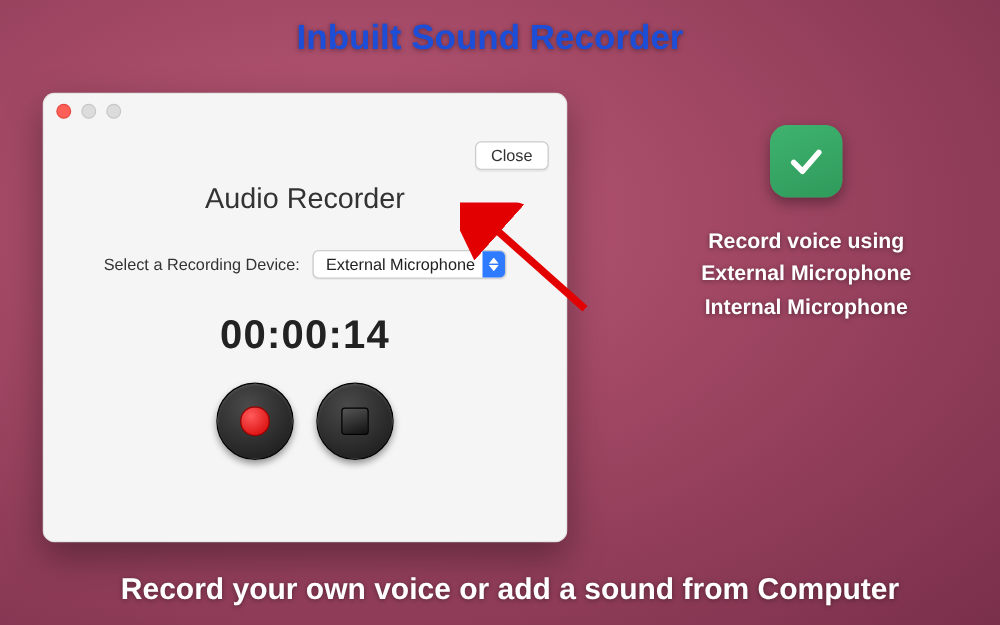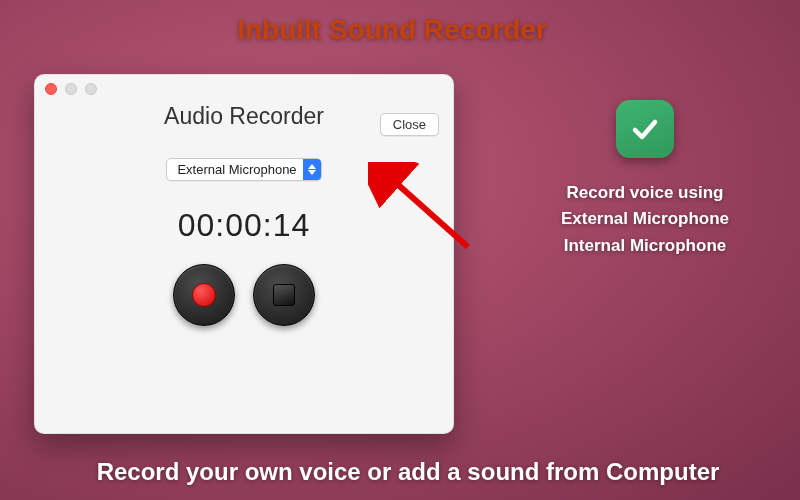--- a/index.html
+++ b/index.html
@@ -7,21 +7,21 @@
   body {
     font-family: -apple-system, "Helvetica Neue", Arial, sans-serif;
     background: radial-gradient(ellipse at 35% 35%, #b85a78 0%, #a24865 40%, #7a2f4a 100%);
     position: relative;
   }
   .headline {
     position: absolute;
     top: 14px;
     left: 0; right: 16px;
     text-align: center;
-    color: #c2410c;
+    color: #1d4ed8;
     font-size: 28px;
     font-weight: 600;
     text-shadow: 0 1px 4px rgba(0,0,0,0.4);
   }
   .footline {
     position: absolute;
     bottom: 14px;
     left: 0; right: 0;
     text-align: center;
     color: #fff;
@@ -86,20 +86,21 @@
     padding: 3px 12px;
     font-size: 13px;
     color: #333;
     box-shadow: 0 1px 1px rgba(0,0,0,0.06);
     cursor: pointer;
   }
   .win-title {
     text-align: center;
     font-size: 23px;
     color: #333;
+    margin-top: 42px;
     font-weight: 400;
   }
   .device-row {
     display: flex;
     align-items: center;
     justify-content: center;
     gap: 10px;
     margin-top: 28px;
     font-size: 13px;
     color: #333;
@@ -121,21 +122,21 @@
     background: #2f7bff;
     border-radius: 0 4px 4px 0;
     display: flex; flex-direction: column; align-items: center; justify-content: center;
     gap: 1px;
   }
   .timer {
     text-align: center;
     font-size: 32px;
     color: #222;
     margin-top: 26px;
-    font-weight: 400;
+    font-weight: 700;
     letter-spacing: 1px;
     font-variant-numeric: tabular-nums;
   }
   .controls {
     display: flex;
     justify-content: center;
     gap: 18px;
     margin-top: 20px;
   }
   .ctrl-btn {
@@ -169,20 +170,21 @@
     <div class="tl-dot tl-close"></div>
     <div class="tl-dot tl-min"></div>
     <div class="tl-dot tl-max"></div>
   </div>
 
   <button class="close-btn">Close</button>
 
   <div class="win-title">Audio Recorder</div>
 
   <div class="device-row">
+    <span>Select a Recording Device:</span>
     <div class="device-select">
       <span class="device-value">External Microphone</span>
       <span class="select-arrows">
         <svg width="8" height="5" viewBox="0 0 8 5">
             <path d="M4 0 L8 5 L0 5 Z" fill="#fff"></path>
           </svg>
         <svg width="8" height="5" viewBox="0 0 8 5">
             <path d="M4 5 L8 0 L0 0 Z" fill="#fff"></path>
           </svg>
       </span>

